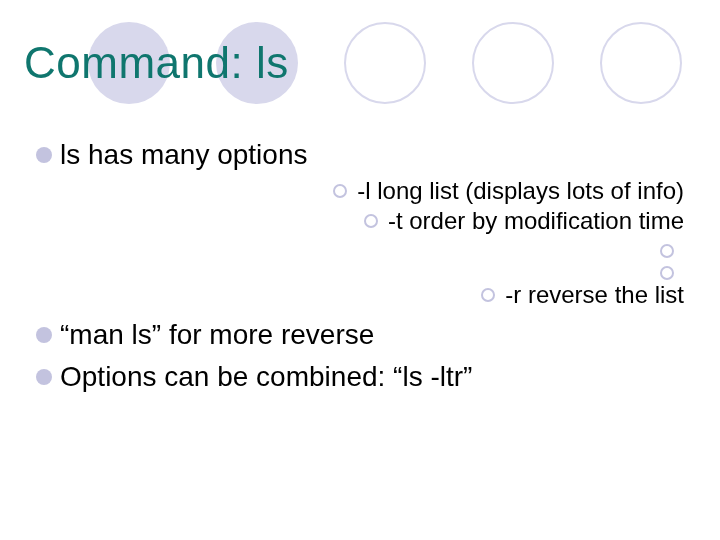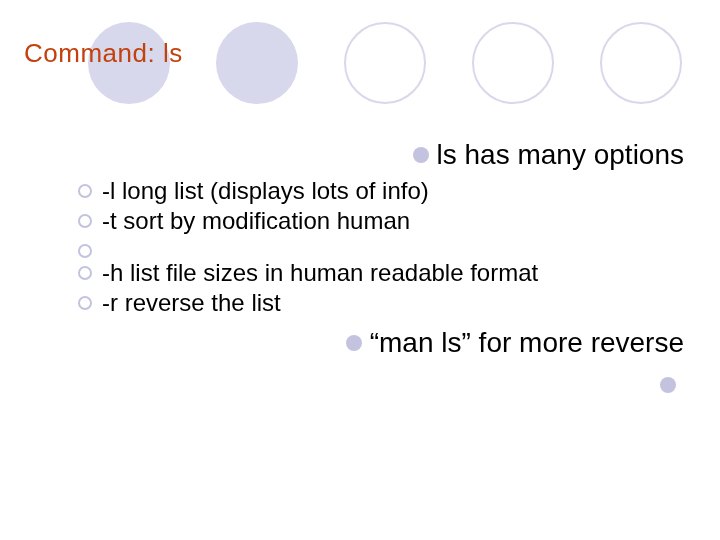--- a/index.html
+++ b/index.html
@@ -23,37 +23,36 @@
     width: 82px;
     height: 82px;
     border-radius: 50%;
   }
   .c-filled { background: #d8d8ec; }
   .c-outline { border: 2px solid #d8d8ec; }
   .title {
     position: absolute;
     top: 38px;
     left: 24px;
-    font-size: 26px;
+    font-size: 44px;
     font-weight: 400;
-    color: #c2410c;
+    color: #0f766e;
     letter-spacing: 0.5px;
   }
   .content {
     position: absolute;
     top: 130px;
     left: 36px;
     right: 36px;
   }
   .l1 {
     display: flex;
     align-items: flex-start;
     margin-bottom: 4px;
     margin-top: 8px;
-    justify-content: flex-end;
   }
   .l1-bullet {
     width: 16px;
     height: 16px;
     border-radius: 50%;
     background: #c3c3df;
     flex: 0 0 auto;
     margin-top: 9px;
     margin-right: 8px;
   }
@@ -63,20 +62,21 @@
     color: #000;
   }
   .l2-group {
     margin-left: 42px;
     margin-bottom: 2px;
   }
   .l2 {
     display: flex;
     align-items: flex-start;
     margin-bottom: 0px;
+    justify-content: flex-end;
   }
   .l2-bullet {
     width: 14px;
     height: 14px;
     border-radius: 50%;
     border: 2px solid #c3c3df;
     flex: 0 0 auto;
     margin-top: 8px;
     margin-right: 10px;
   }
@@ -104,34 +104,34 @@
       <div class="l1-bullet"></div>
       <div class="l1-text">ls has many options</div>
     </div>
     <div class="l2-group">
       <div class="l2">
         <div class="l2-bullet"></div>
         <div class="l2-text">-l  long list (displays lots of info)</div>
       </div>
       <div class="l2">
         <div class="l2-bullet"></div>
-        <div class="l2-text">-t  sort by modification human</div>
+        <div class="l2-text">-t  order by modification time</div>
       </div>
       <div class="l2">
         <div class="l2-bullet"></div>
       </div>
       <div class="l2">
         <div class="l2-bullet"></div>
-        <div class="l2-text">-h list file sizes in human readable format</div>
       </div>
       <div class="l2">
         <div class="l2-bullet"></div>
         <div class="l2-text">-r reverse the list</div>
       </div>
     </div>
     <div class="l1">
       <div class="l1-bullet"></div>
       <div class="l1-text">“man ls” for more reverse</div>
     </div>
     <div class="l1">
       <div class="l1-bullet"></div>
+      <div class="l1-text">Options can be combined: “ls -ltr”</div>
     </div>
   </div>
 
 </body></html>

